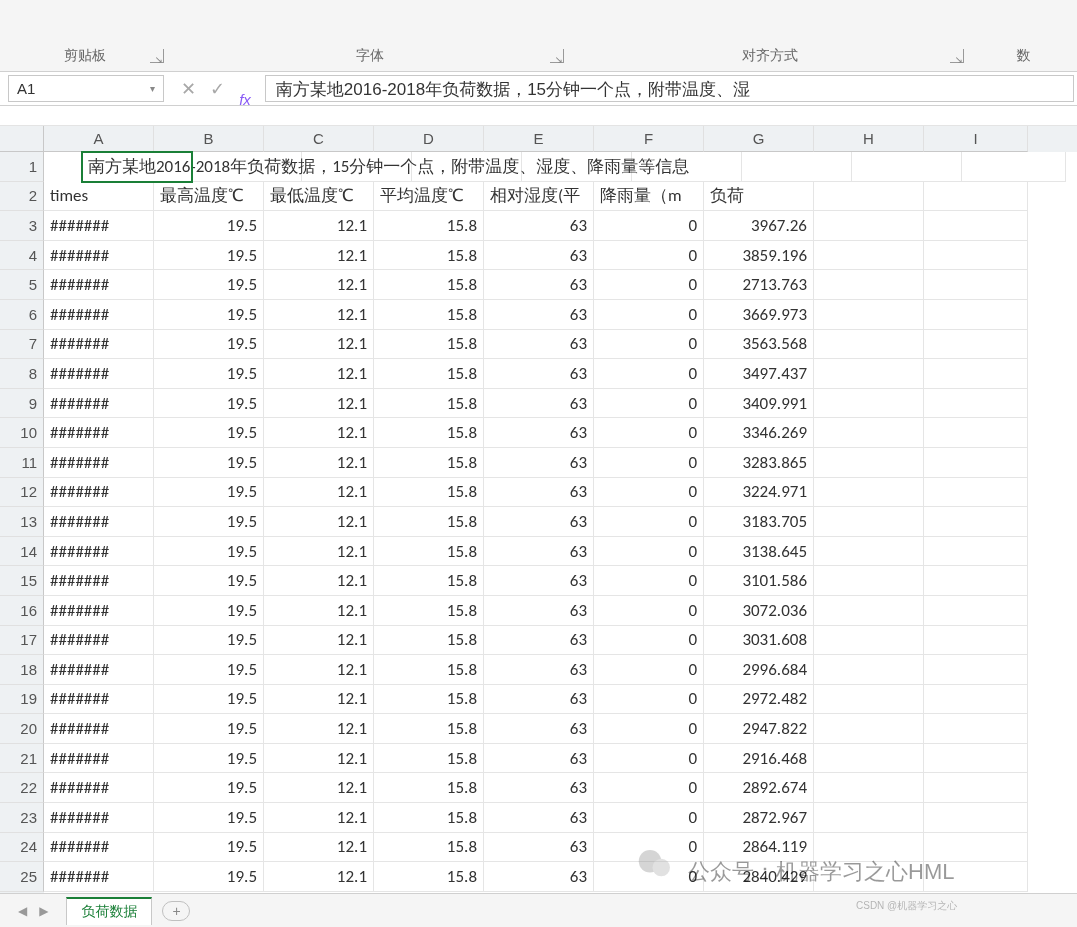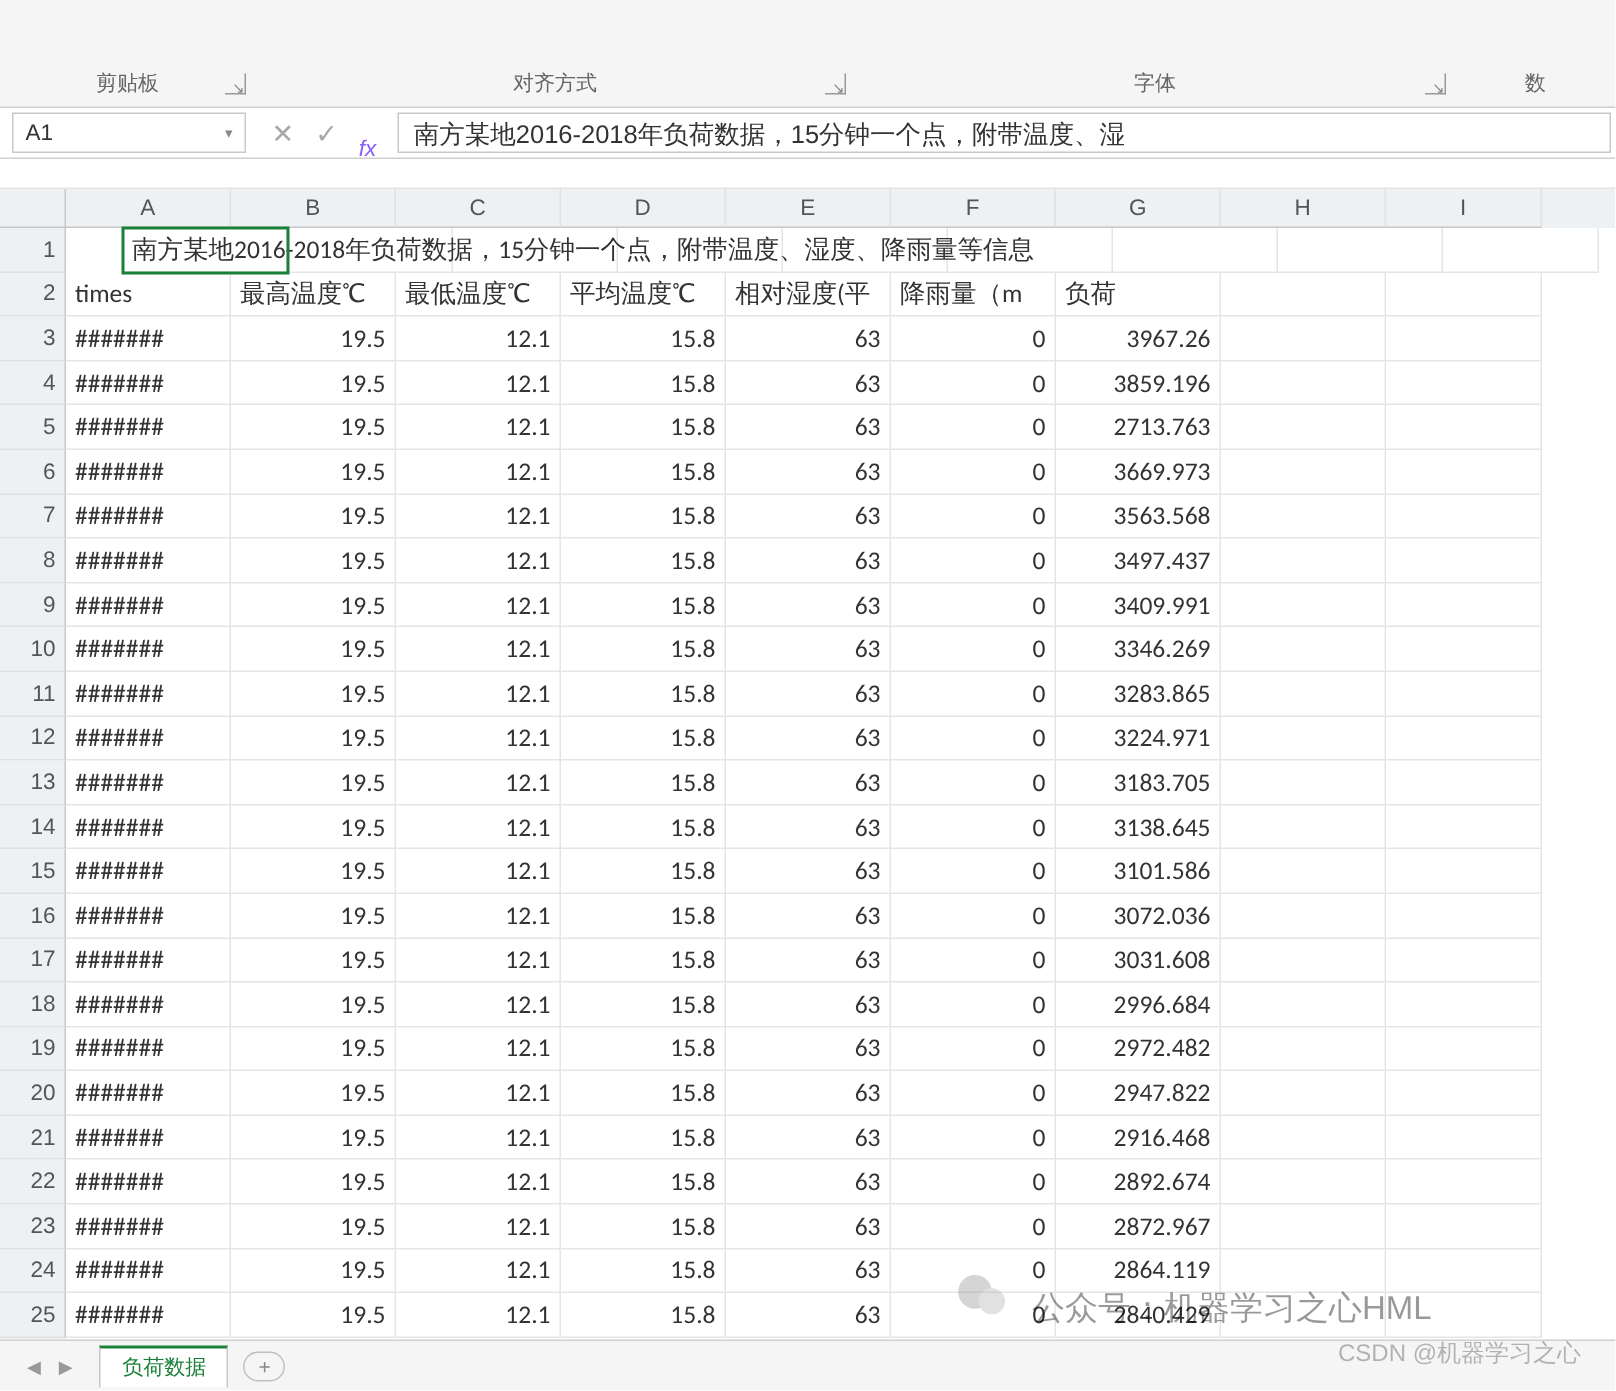--- a/index.html
+++ b/index.html
@@ -254,26 +254,26 @@
   }
 </style>
 </head>
 <body>
 
 <div class="ribbon-strip">
   <div class="ribbon-group rg-clip">
     <span class="label">剪贴板</span>
     <span class="launcher"></span>
   </div>
+  <div class="ribbon-group rg-font">
+    <span class="label">字体</span>
+    <span class="launcher"></span>
+  </div>
   <div class="ribbon-group rg-align">
     <span class="label">对齐方式</span>
-    <span class="launcher"></span>
-  </div>
-  <div class="ribbon-group rg-font">
-    <span class="label">字体</span>
     <span class="launcher"></span>
   </div>
   <div class="ribbon-group rg-num">
     <span class="label">数</span>
   </div>
 </div>
 
 <div class="formula-row">
   <div class="name-box">
     <span>A1</span>
@@ -623,13 +623,13 @@
   </div>
   <div class="sheet-tab">负荷数据</div>
   <div class="new-sheet">+</div>
 </div>
 
 <svg class="wechat-ico" style="left:632px; bottom:42px;" viewBox="0 0 64 64">
   <circle cx="24" cy="26" r="18" fill="#888"></circle>
   <circle cx="42" cy="36" r="14" fill="#aaa"></circle>
 </svg>
 <div class="wm2" style="left:688px; bottom:40px;">公众号：机器学习之心HML</div>
-<div class="wm2" style="left:892px; bottom:14px; font-size:16px; color:rgba(0,0,0,0.28);">CSDN @机器学习之心</div>
+<div class="wm2" style="left:856px; bottom:14px; font-size:10px; color:rgba(0,0,0,0.28);">CSDN @机器学习之心</div>
 
 </body></html>

